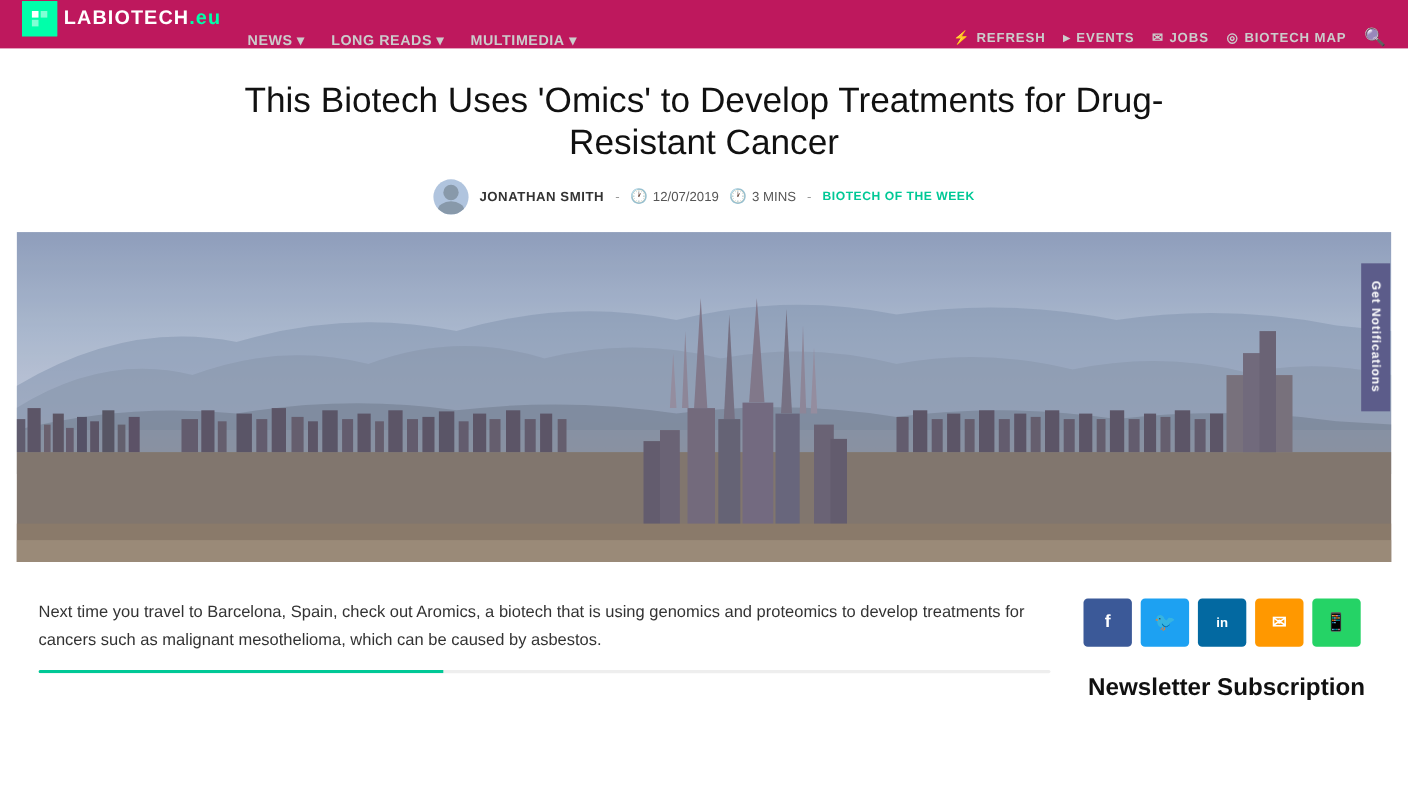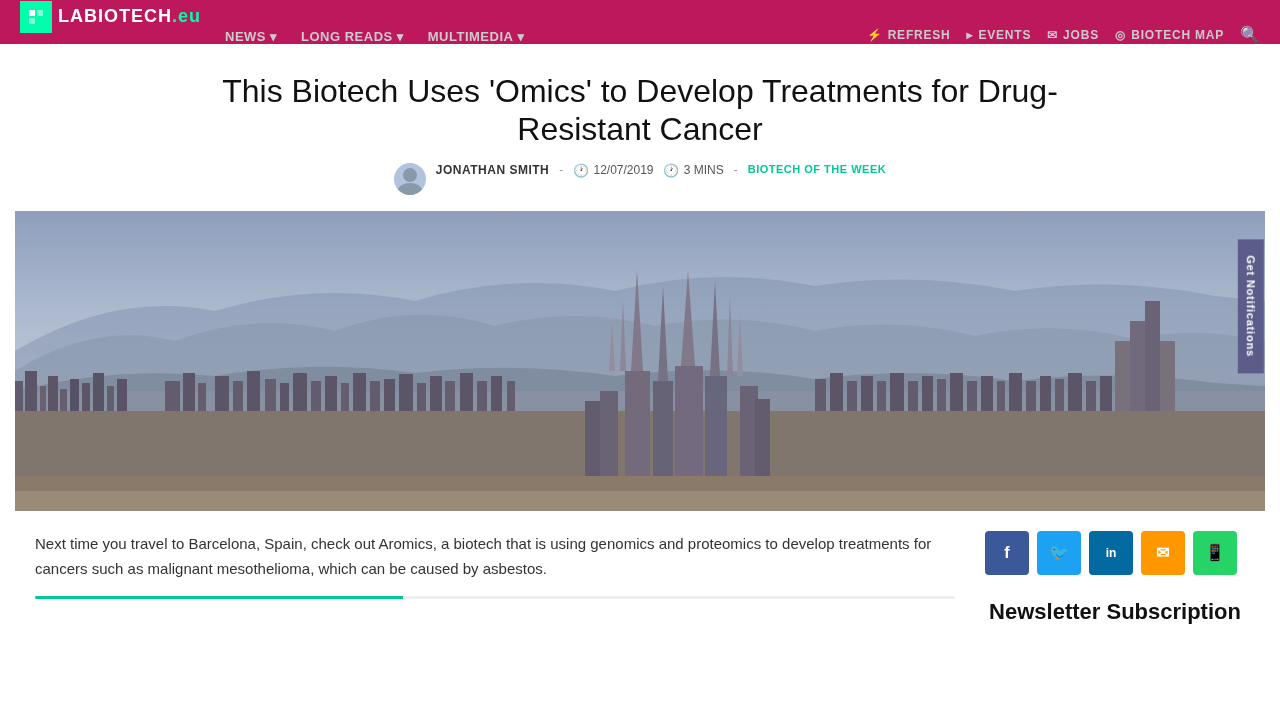--- a/index.html
+++ b/index.html
@@ -68,21 +68,21 @@
     }
     .article-title {
       font-size: 32px;
       font-weight: 400;
       color: #111;
       line-height: 1.2;
       margin-bottom: 14px;
     }
     .article-meta {
       display: flex;
-      align-items: flex-start;
+      align-items: center;
       justify-content: center;
       gap: 10px;
       font-size: 12px;
       color: #666;
     }
     .author-avatar {
       width: 32px; height: 32px; border-radius: 50%;
       background: #b0c4de;
       overflow: hidden;
       display: flex; align-items: center; justify-content: center;
@@ -108,21 +108,21 @@
       position: relative;
     }
 
     
     .city-svg { width: 100%; height: 100%; }
 
     
     .content-area {
       display: flex;
       max-width: 1250px;
-      margin: 0 auto;
+      margin: 13px auto;
       padding: 0 20px;
       gap: 30px;
     }
     .article-body {
       flex: 1;
       padding-top: 20px;
     }
     .article-excerpt {
       font-size: 15px;
       line-height: 1.7;

